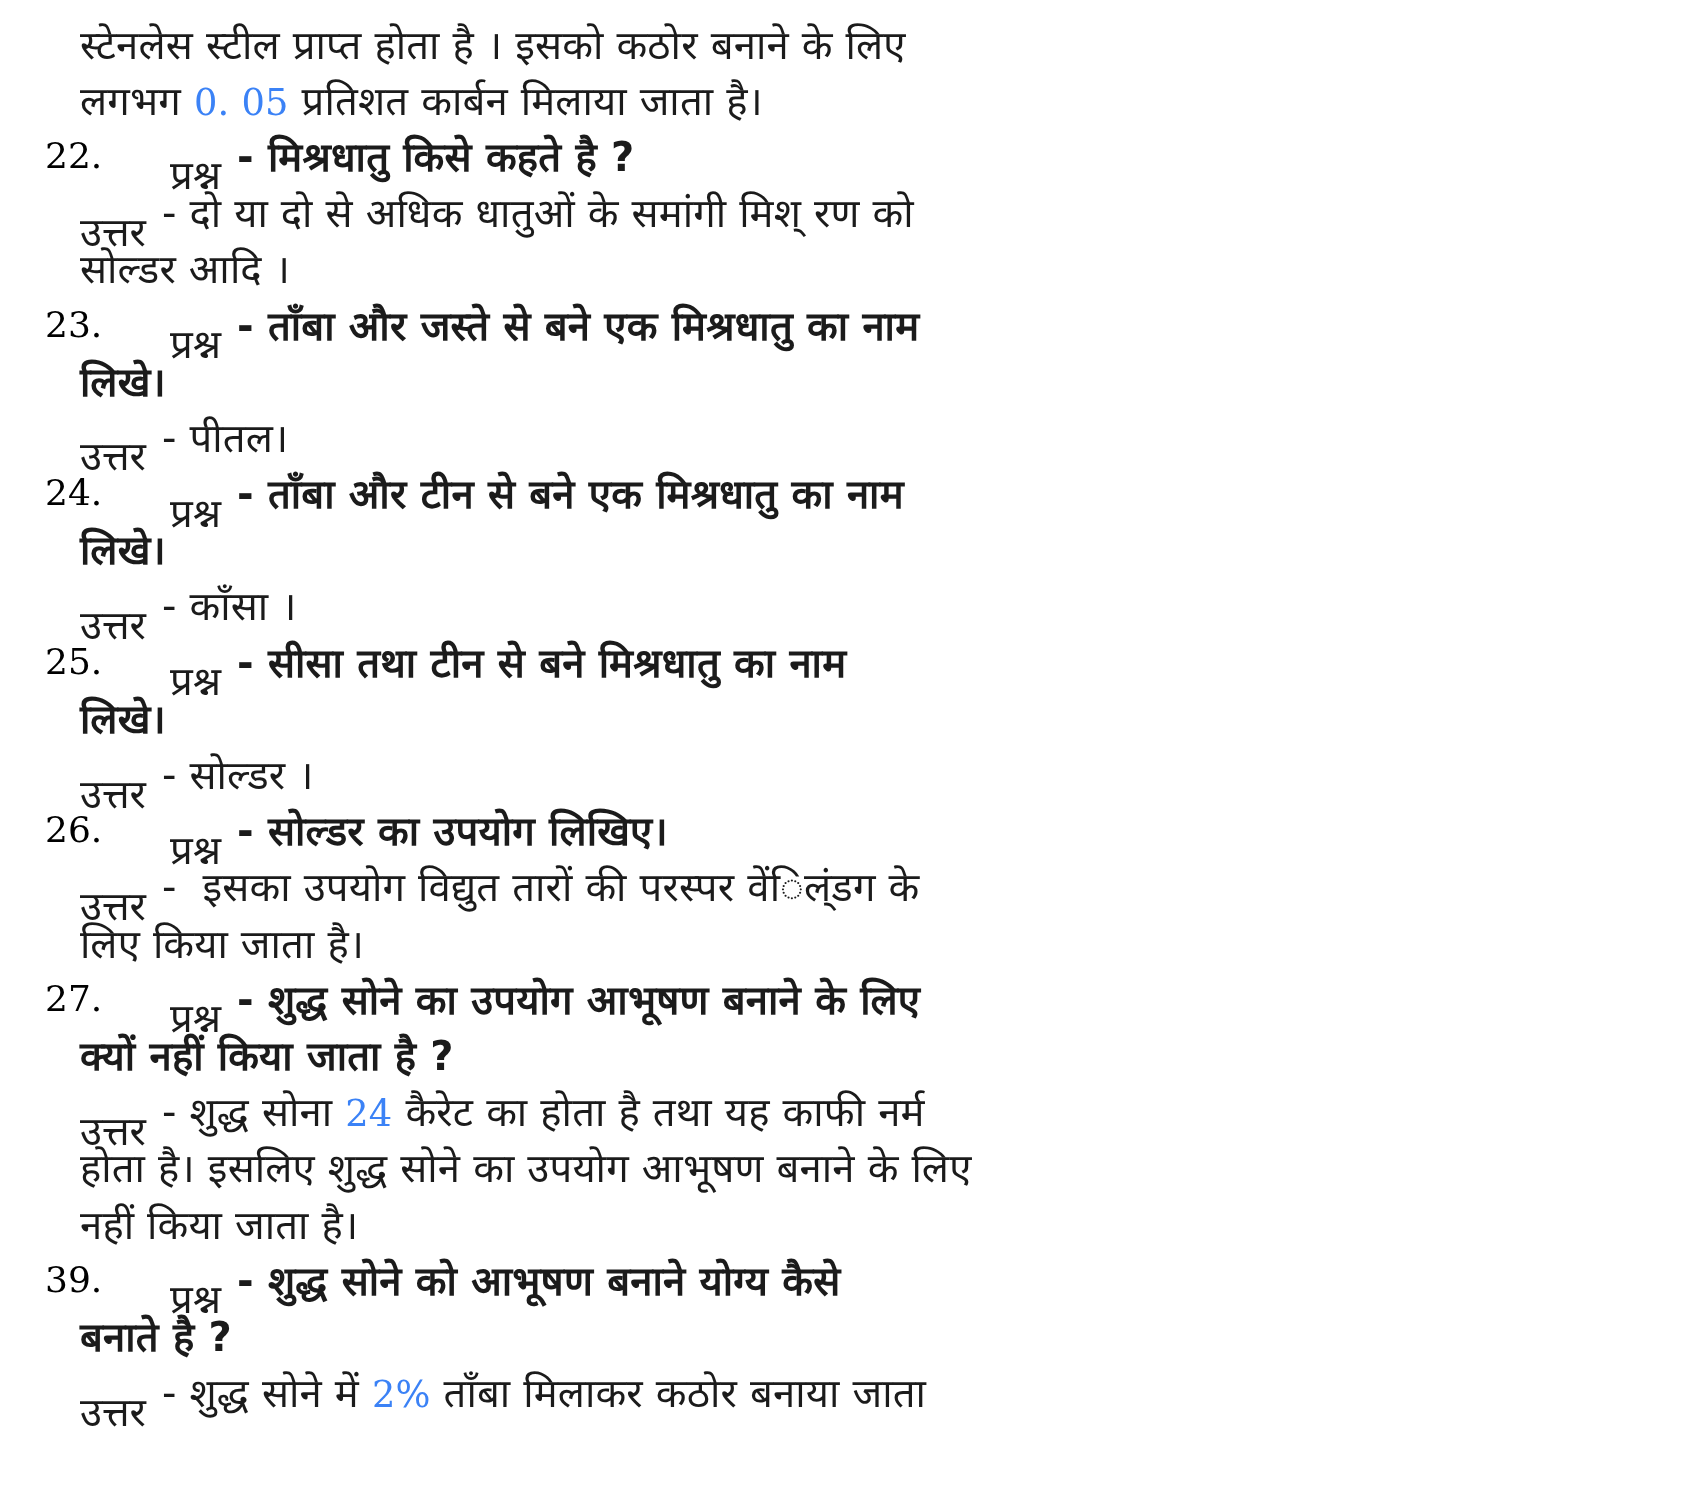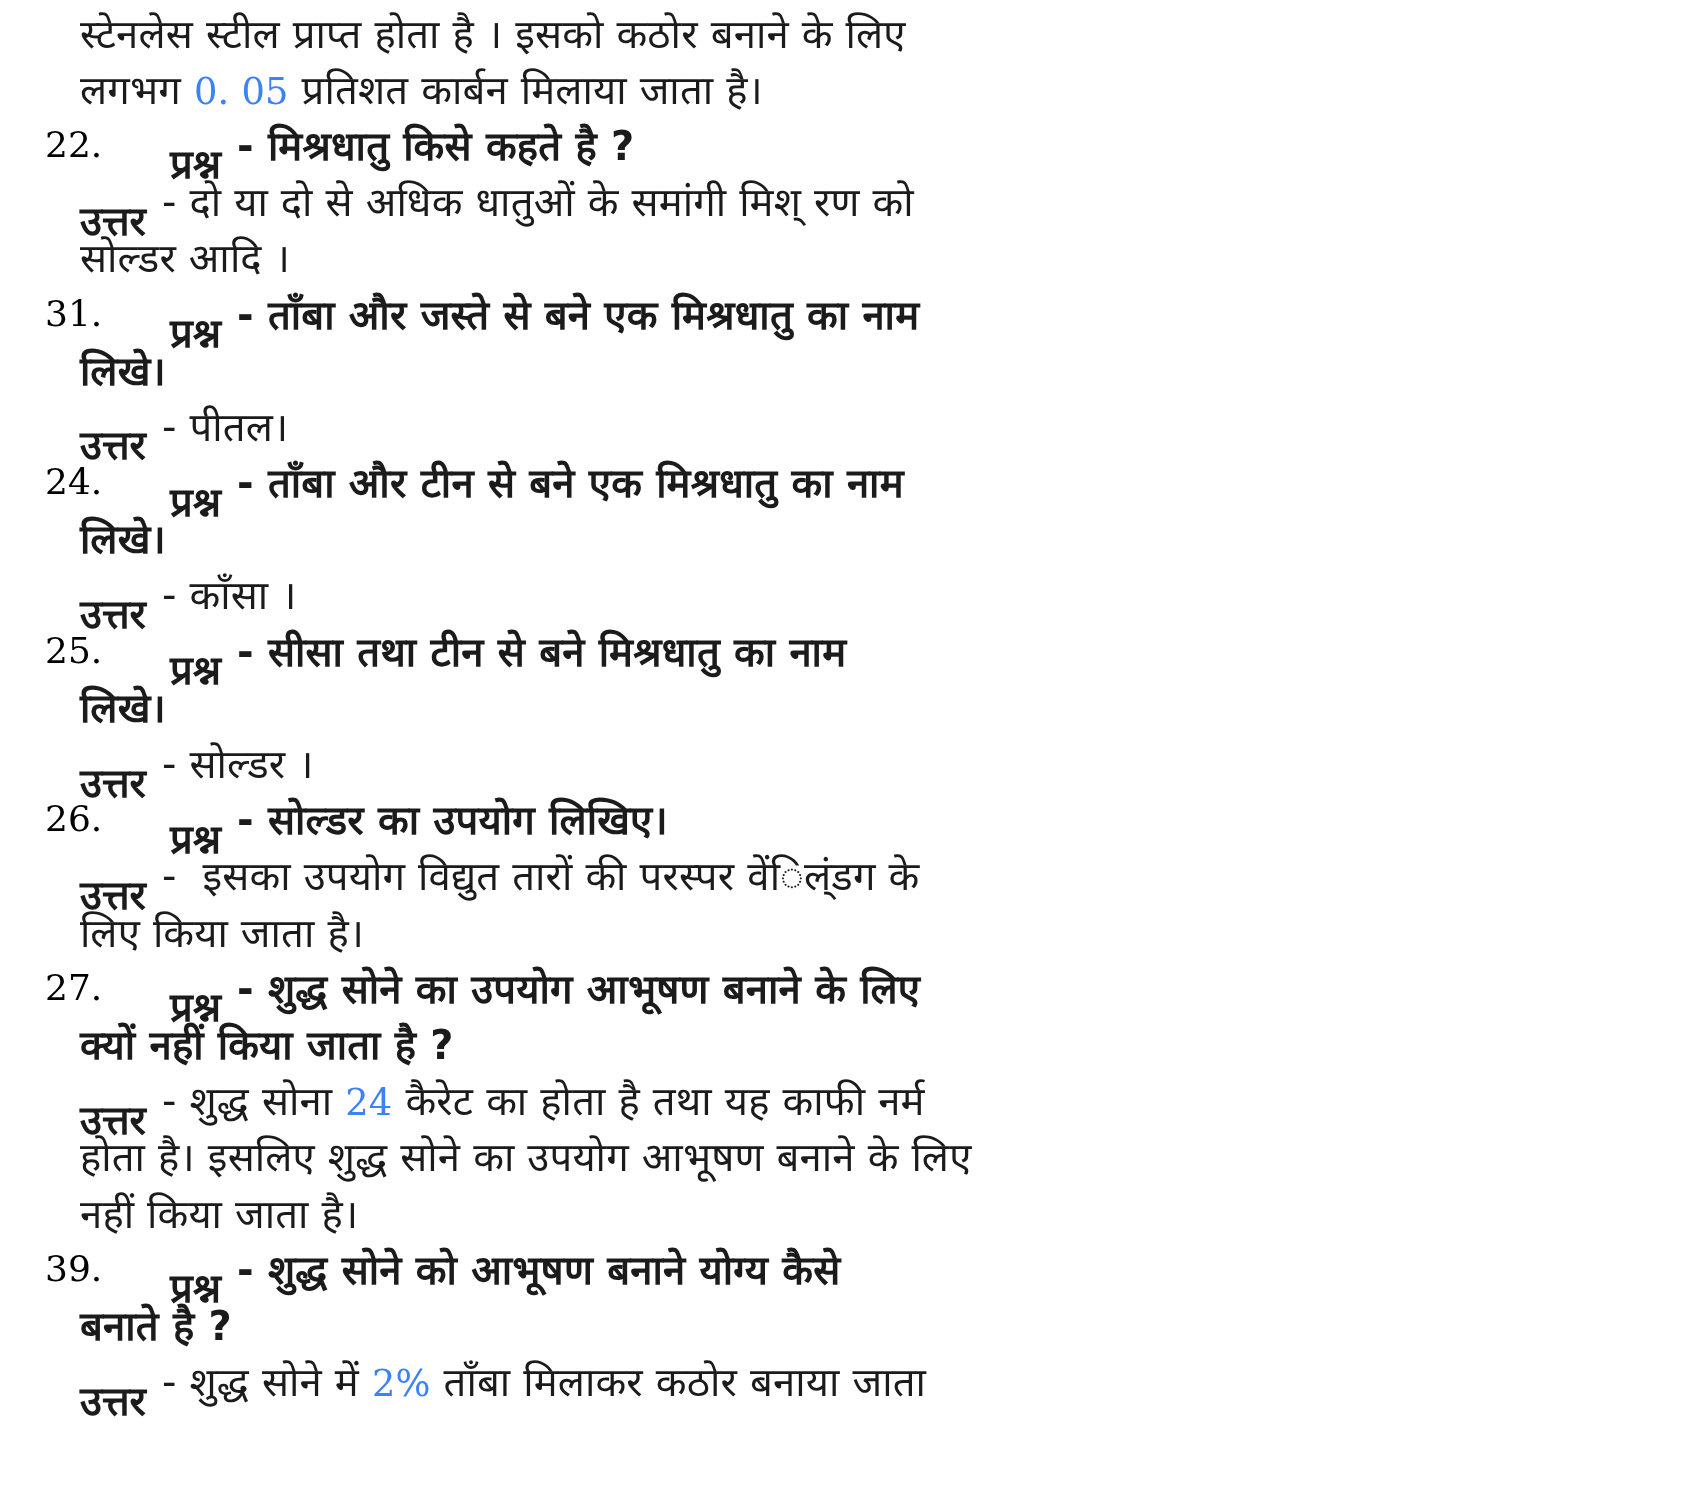--- a/index.html
+++ b/index.html
@@ -7,21 +7,21 @@
     padding: 0;
     background: #ffffff;
   }
   .page {
     position: relative;
     width: 1700px;
     height: 1486px;
     background: #ffffff;
     overflow: hidden;
     box-sizing: border-box;
-    padding-top: 4px;
+    padding-top: 15px;
     font-family: "DejaVu Sans", sans-serif;
     color: #1b1b1b;
   }
   .line {
     box-sizing: border-box;
     height: 56.2px;
     display: flex;
     align-items: center;
     white-space: pre;
     font-size: 40px;
@@ -36,21 +36,21 @@
   }
   .num {
     flex: 0 0 auto;
     width: 125px;
     font-family: "DejaVu Serif", "Liberation Serif", serif;
     font-size: 36px;
     font-weight: 400;
     color: #000000;
   }
   .label {
-    font-weight: 700;
+    font-weight: 400;
     margin-right: 16px;
     margin-top: 37px;
   }
   .txt {
     letter-spacing: 0.2px;
   }
   .latin {
     font-family: "DejaVu Serif", "Liberation Serif", serif;
     font-size: 0.92em;
     font-weight: 400;
@@ -81,21 +81,21 @@
     
     <span class="label">उत्तर</span>
     <span class="txt">- दो या दो से अधिक धातुओं के समांगी मिश् रण को</span>
   </div>
       <div class="line">
     
     
     <span class="txt">सोल्डर आदि ।</span>
   </div>
       <div class="line numbered bold">
-    <span class="num">31.</span>
+    <span class="num">23.</span>
     <span class="label">प्रश्न</span>
     <span class="txt">- ताँबा और जस्ते से बने एक मिश्रधातु का नाम</span>
   </div>
       <div class="line bold">
     
     
     <span class="txt">लिखे।</span>
   </div>
       <div class="line">
     

